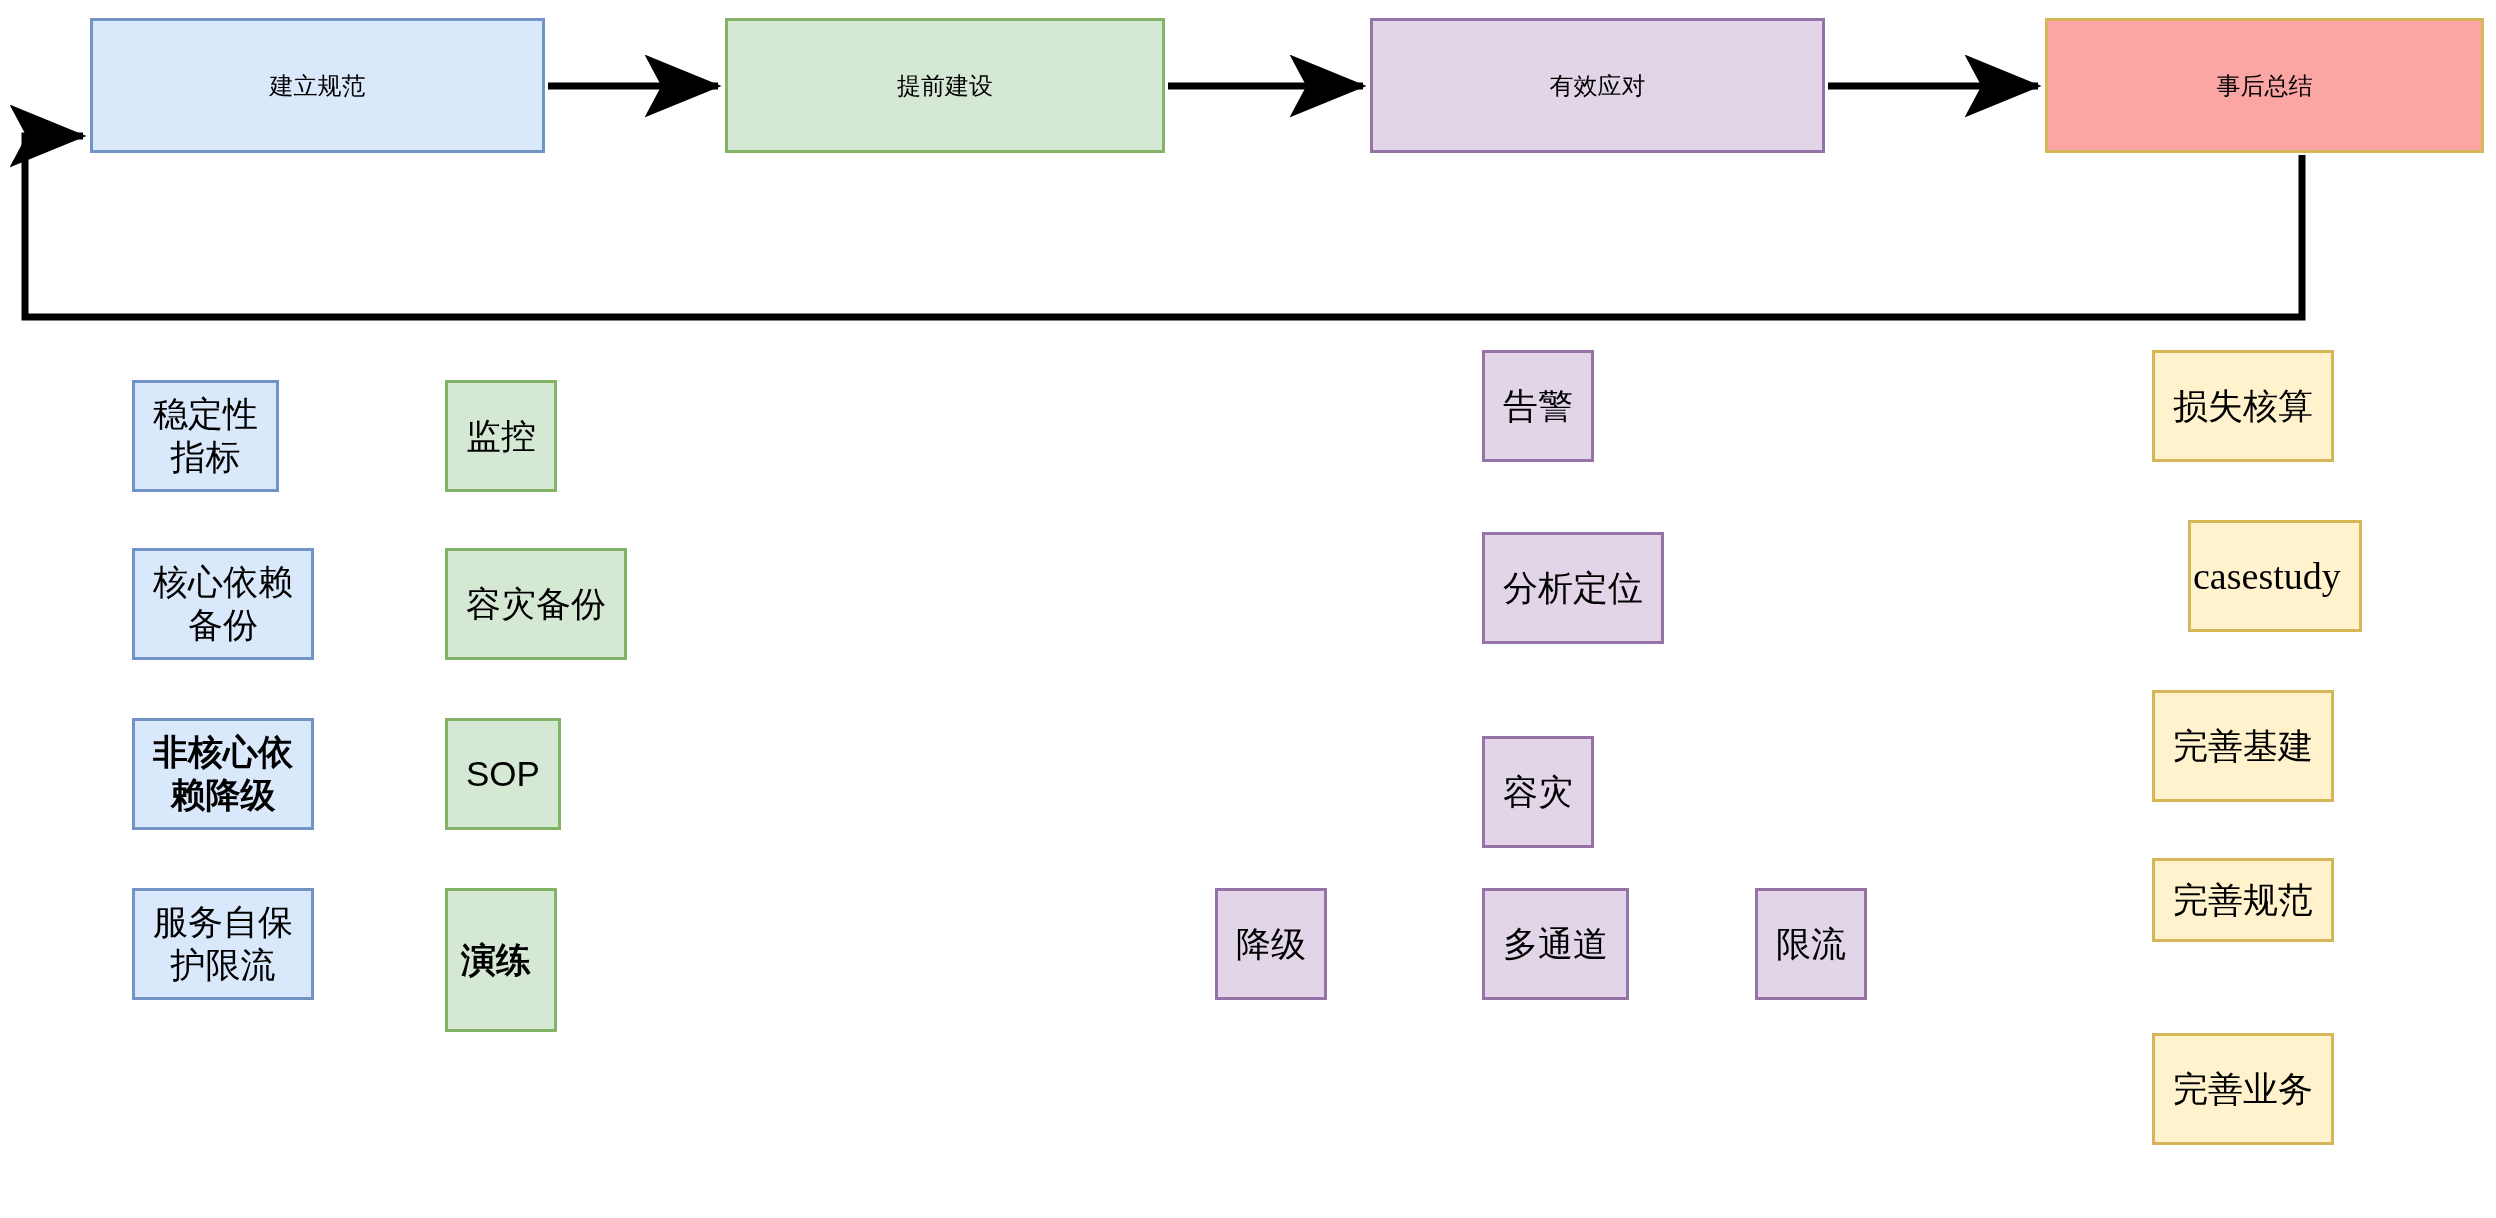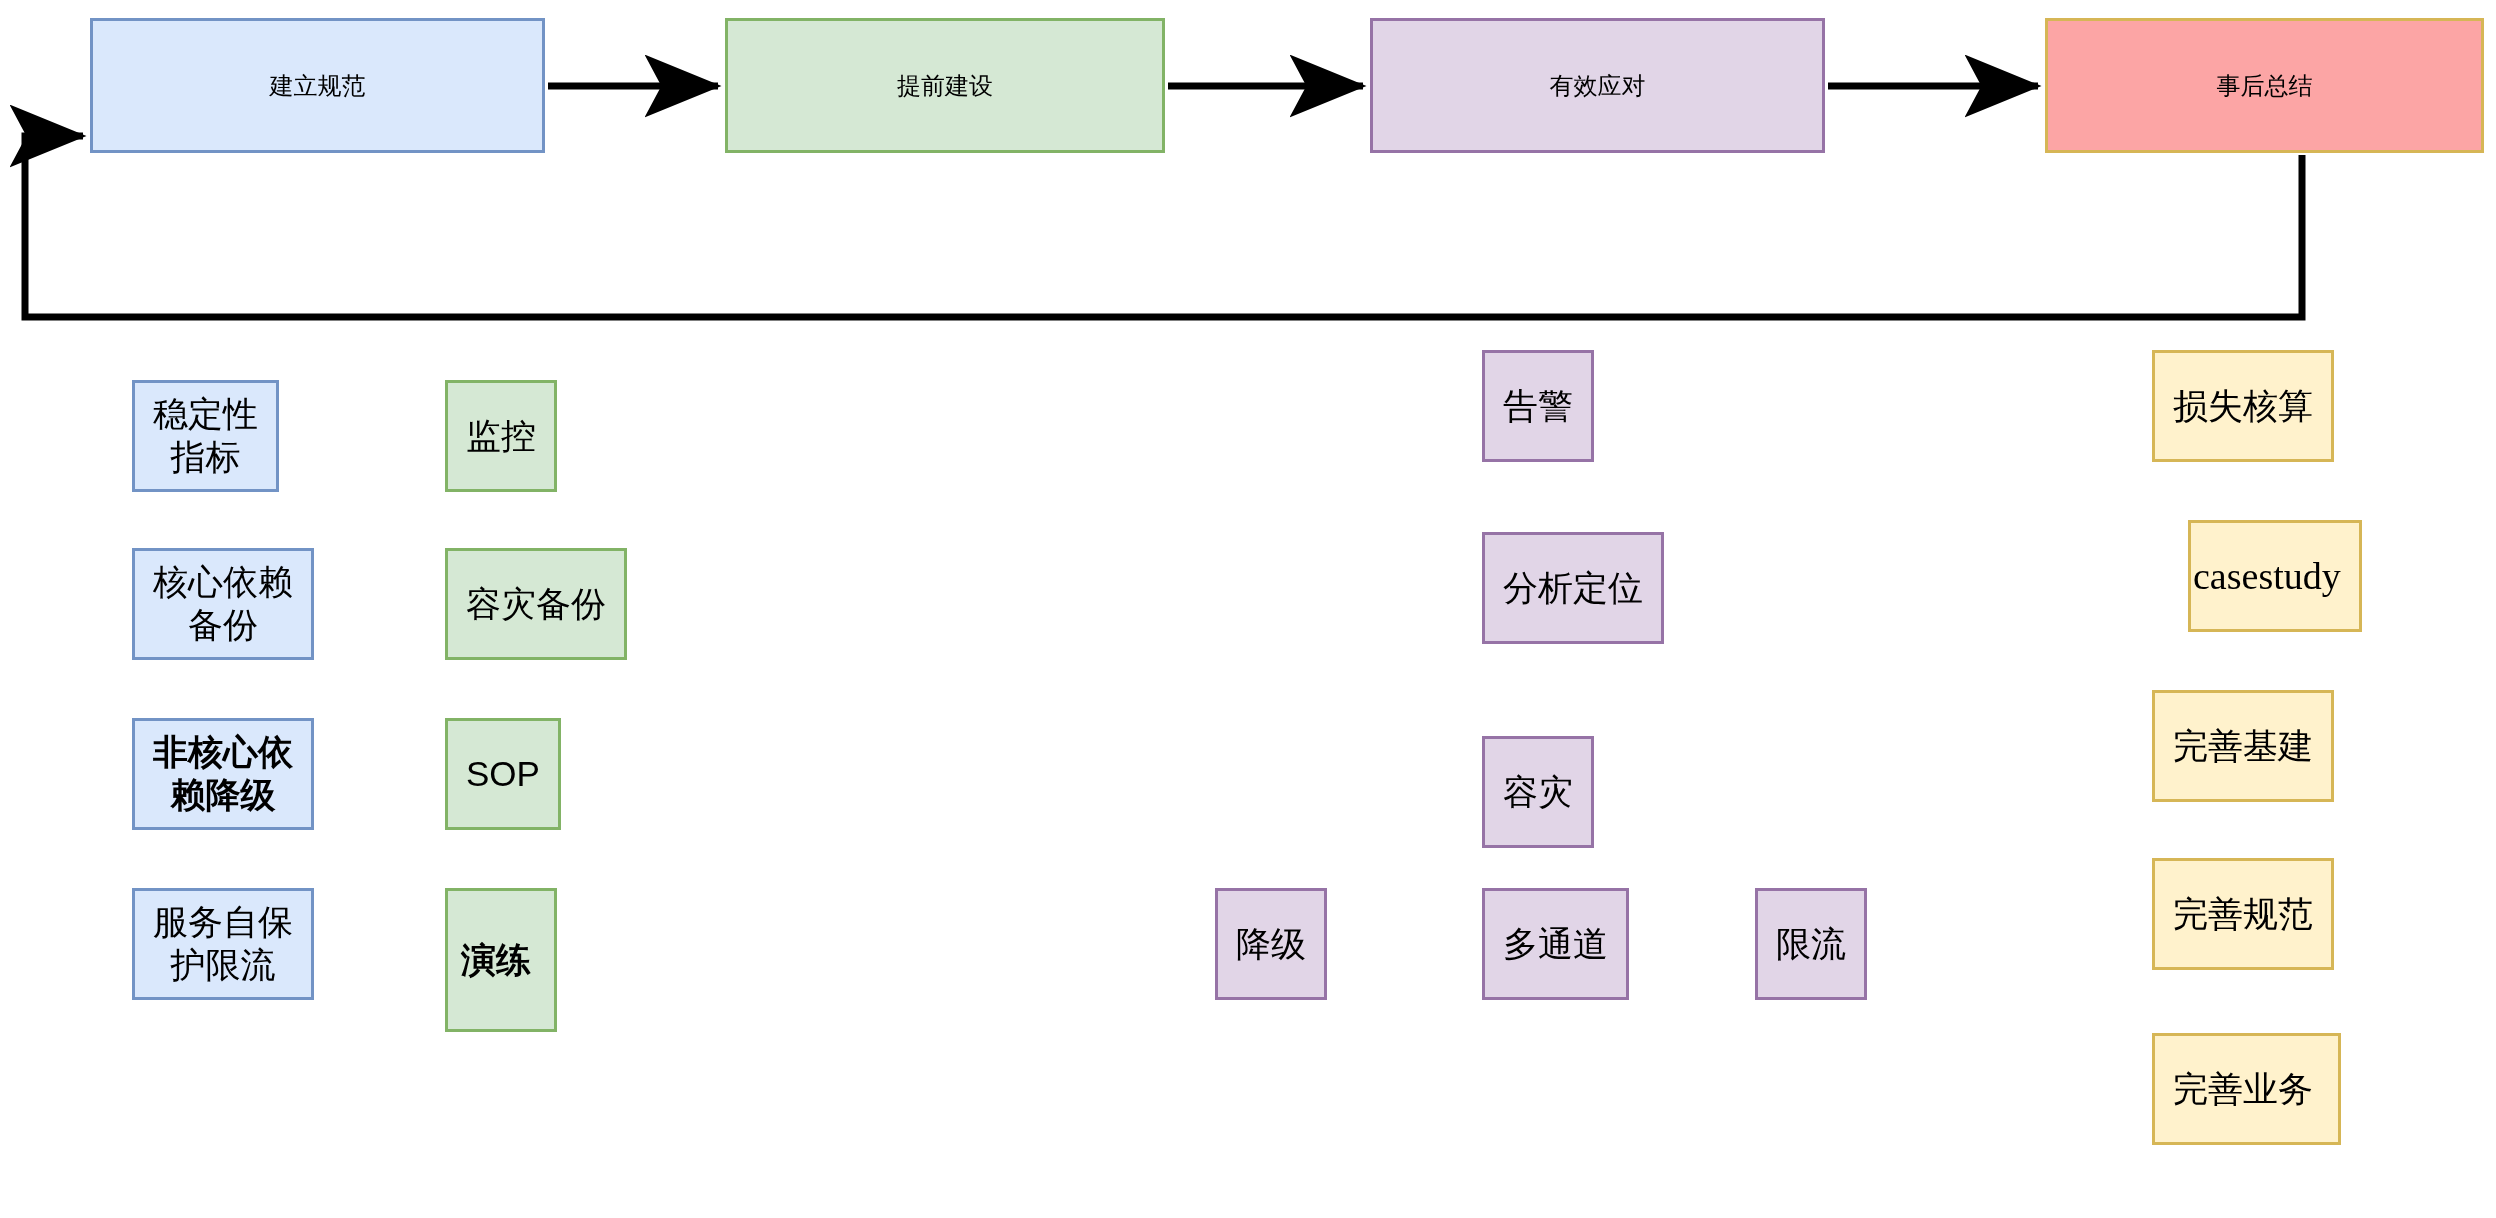--- a/index.html
+++ b/index.html
@@ -110,16 +110,16 @@
   <div class="node item purple" style="left: 1482px; top: 350px; width: auto; height: 112px; min-width: 112px; padding-left: 18px; padding-right: 18px;">告警</div>
   <div class="node item purple" style="left: 1482px; top: 532px; width: auto; height: 112px; min-width: 112px; padding-left: 18px; padding-right: 18px;">分析定位</div>
   <div class="node item purple" style="left: 1482px; top: 708px; width: auto; height: 112px; min-width: 112px; padding-left: 18px; padding-right: 18px; margin-top: 28px;">容灾</div>
   <div class="node item purple" style="left: 1215px; top: 888px; width: auto; height: 112px; min-width: 112px; padding-left: 18px; padding-right: 18px; text-align: center;">降级</div>
   <div class="node item purple" style="left: 1482px; top: 888px; width: auto; height: 112px; min-width: 112px; padding-left: 18px; padding-right: 18px;">多通道</div>
   <div class="node item purple" style="left: 1755px; top: 888px; width: auto; height: 112px; min-width: 112px; padding-left: 18px; padding-right: 18px;">限流</div>
 
   <div class="node item yellow" style="left: 2152px; top: 350px; width: auto; height: 112px; min-width: 112px; padding-left: 18px; padding-right: 18px;">损失核算</div>
   <div class="node item yellow serif" style="left: 2152px; top: 520px; width: auto; height: 112px; min-width: 112px; padding-left: 2px; padding-right: 18px; margin-left: 36px;">casestudy</div>
   <div class="node item yellow" style="left: 2152px; top: 690px; width: auto; height: 112px; min-width: 112px; padding-left: 18px; padding-right: 18px;">完善基建</div>
-  <div class="node item yellow" style="left: 2152px; top: 858px; width: auto; height: 112px; min-width: 112px; padding-left: 18px; padding-right: 18px;">完善规范</div>
-  <div class="node item yellow" style="left: 2152px; top: 1033px; width: auto; height: 112px; min-width: 112px; padding-left: 18px; padding-right: 25px;">完善业务</div>
+  <div class="node item yellow" style="left: 2152px; top: 858px; width: auto; height: 84px; min-width: 112px; padding-left: 18px; padding-right: 18px;">完善规范</div>
+  <div class="node item yellow" style="left: 2152px; top: 1033px; width: auto; height: 112px; min-width: 112px; padding-left: 18px; padding-right: 18px;">完善业务</div>
 
 </div>
 
 </body></html>

